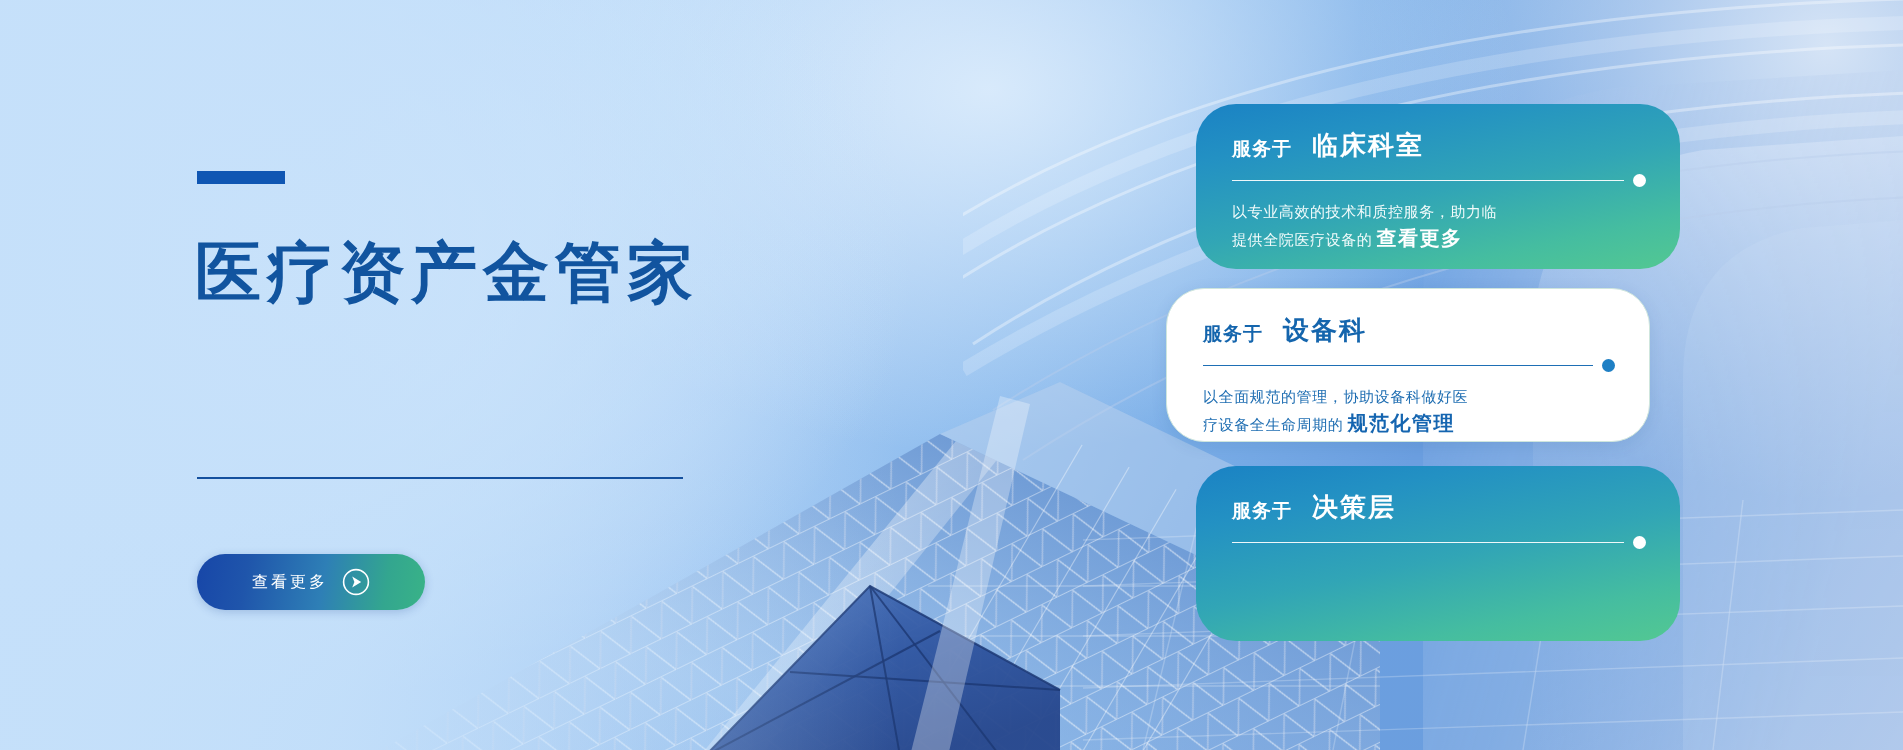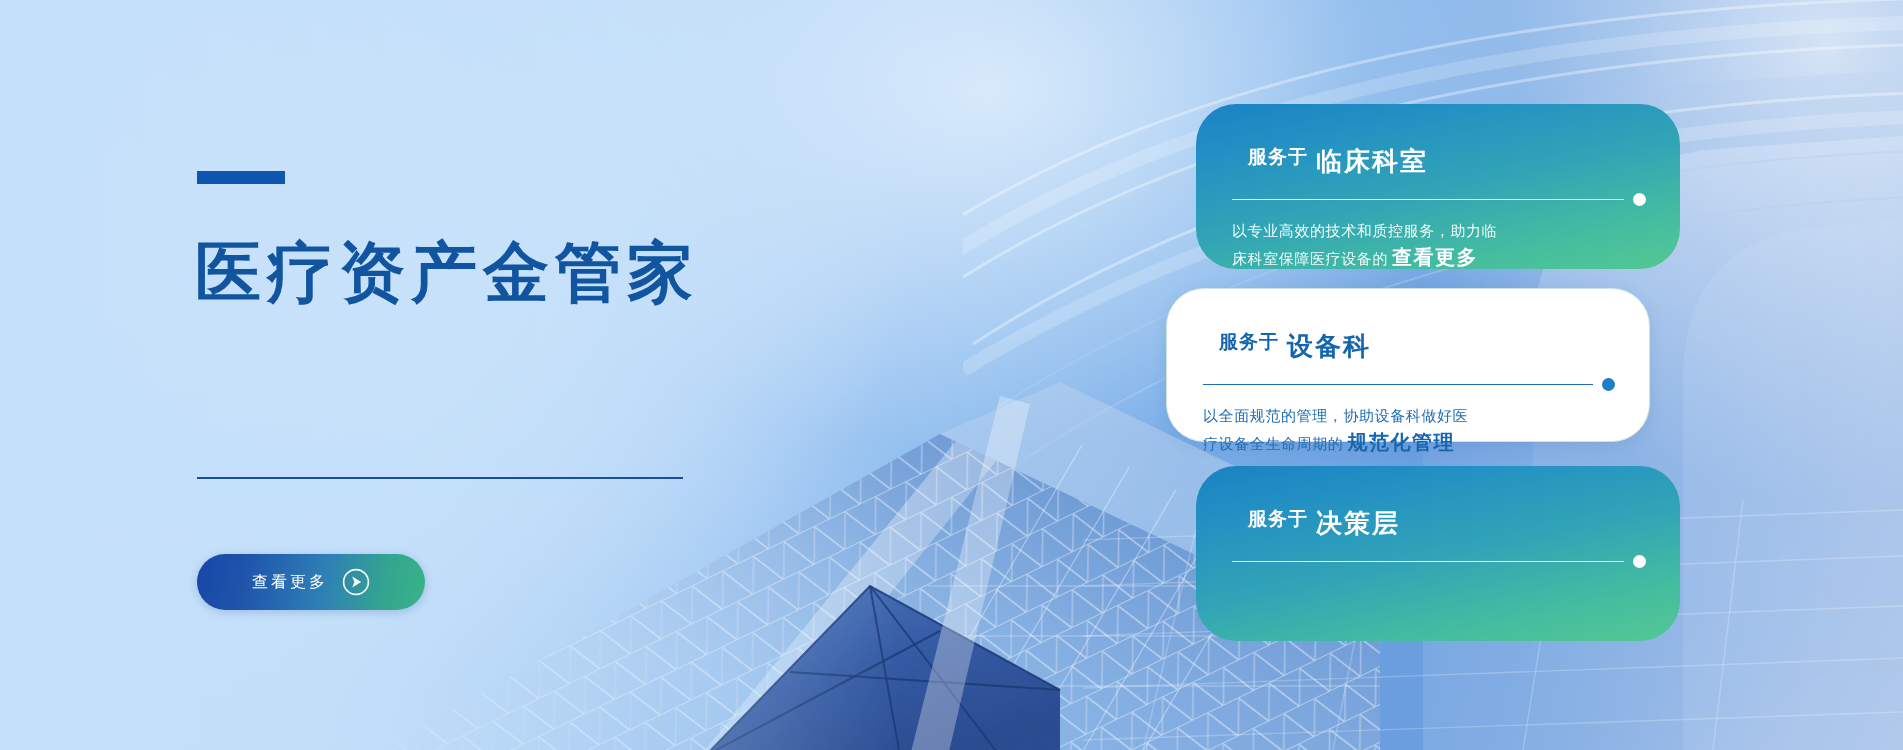--- a/index.html
+++ b/index.html
@@ -176,25 +176,25 @@
   }
 
   .card-1 { left: 1196px; top: 104px;  width: 484px; height: 165px; }
   .card-2 { left: 1166px; top: 288px;  width: 484px; height: 154px; border-radius: 38px; }
   .card-3 { left: 1196px; top: 466px;  width: 484px; height: 175px; }
 
   .card-title {
     font-size: 19px;
     letter-spacing: 1px;
     white-space: nowrap;
-    margin: 16px;
+    margin: 0;
     line-height: 1.2;
     display: flex;
-    align-items: flex-start;
-    gap: 8px;
+    align-items: flex-end;
+    gap: 20px;
   }
   .card-title .pre { font-weight: bold; font-size: 19px; }
   .card-title .strong { font-weight: bold; font-size: 26px; letter-spacing: 2px; }
 
   .card-blue .card-title { color: #ffffff; }
   .card-white .card-title { color: #1465ad; }
 
   .card-line {
     position: relative;
     margin: 13px 0 11px 0;
@@ -377,21 +377,21 @@
     <div class="card-title">
       <span class="pre">服务于</span>
       <span class="strong">临床科室</span>
     </div>
     <div class="card-line">
       <span class="ln"></span>
       <span class="dot"></span>
     </div>
     <p class="card-desc">
       <span>以专业高效的技术和质控服务，助力临</span><br>
-      <span>床科室保障医疗设备的</span><span class="hl">查看更多</span>
+      <span>提供全院医疗设备的</span><span class="hl">查看更多</span>
     </p>
   </div>
 
   <div class="card card-white card-2">
     <div class="card-title">
       <span class="pre">服务于</span>
       <span class="strong">设备科</span>
     </div>
     <div class="card-line">
       <span class="ln"></span>

